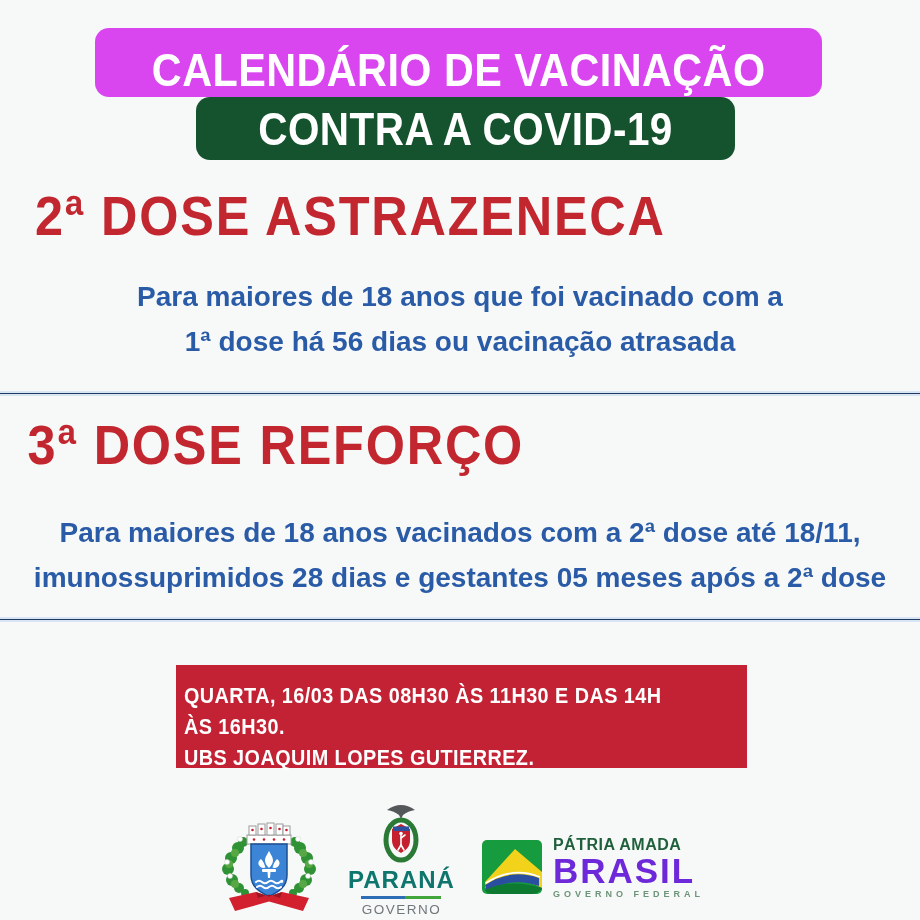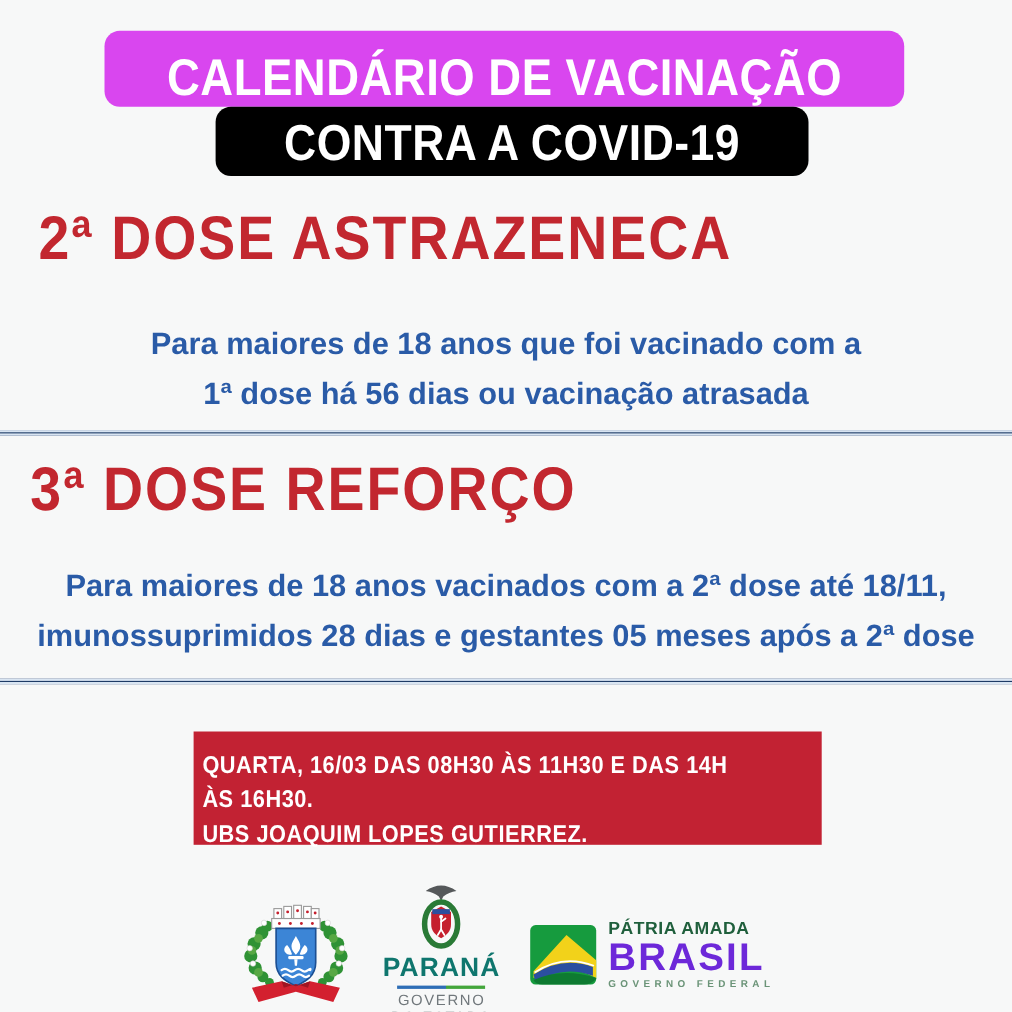--- a/index.html
+++ b/index.html
@@ -13,21 +13,21 @@
   .poster { position:absolute; inset:0; width:920px; height:920px; background:#f7f8f8; }
 
   
   .banner-red {
     position:absolute; left:95px; top:28px; width:727px; height:69px;
     background:#d946ef; border-radius:14px;
     display:flex; align-items:flex-end; justify-content:center; z-index:1;
   }
   .banner-black {
     position:absolute; left:196px; top:97px; width:539px; height:63px;
-    background:#000000; border-radius:14px;
+    background:#14532d; border-radius:14px;
     display:flex; align-items:center; justify-content:center; z-index:2;
   }
   .banner-text {
     color:#ffffff; font-weight:700; font-size:47px; letter-spacing:.5px;
     display:inline-block; transform:scaleX(.88); white-space:nowrap;
   }
   .banner-black .banner-text { font-size:46px; }
 
   
   .red-heading {
@@ -37,21 +37,21 @@
   .red-heading > span { display:inline-block; transform:scaleX(.9); white-space:nowrap; }
   .red-heading.h1 { top:183px; }
   .red-heading.h2 { top:412px; }
 
   
   .blue-para {
     position:absolute; left:0; width:920px; text-align:center;
     color:#2a5ba7; font-weight:700; font-size:28px; line-height:45px;
     white-space:pre-line;
   }
-  .blue-para.p1 { top:274px;margin-top:16px; }
+  .blue-para.p1 { top:274px; }
   .blue-para.p2 { top:510px; }
 
   
   .divider {
     position:absolute; left:0; width:920px; height:5px;
     background:#1e3b66;
     border-top:2px solid #d9e5f2; border-bottom:2px solid #d9e5f2;
   }
   .divider.d1 { top:391px; }
   .divider.d2 { top:617px; }
@@ -80,21 +80,21 @@
   }
   .parana-logo .parana-rule {
     width:80px; height:3px; margin:2px 0 3px 0;
     background:linear-gradient(90deg,#2e6eb6 0 55%, #43a63b 55% 100%);
   }
   .parana-logo .parana-sub {
     color:#70777b; font-weight:400; font-size:13.5px; letter-spacing:1.5px;
     line-height:15px; white-space:nowrap;
   }
 
-  .brasil-logo { flex-direction:row; align-items:flex-end; gap:10px; }
+  .brasil-logo { flex-direction:row; align-items:flex-start; gap:10px; }
   .brasil-text { display:flex; flex-direction:column; align-items:flex-start; }
   .brasil-line1 { color:#1f5f3c; font-weight:700; font-size:16px; letter-spacing:.5px; white-space:nowrap; }
   .brasil-line2 { color:#6d28d9; font-weight:700; font-size:35px; letter-spacing:2px; line-height:33px; white-space:nowrap; }
   .brasil-line3 { color:#6b9478; font-weight:700; font-size:9px; letter-spacing:4px; margin-top:2px; white-space:nowrap; }
 </style>
 </head>
 <body>
 
 <div class="poster">
 

